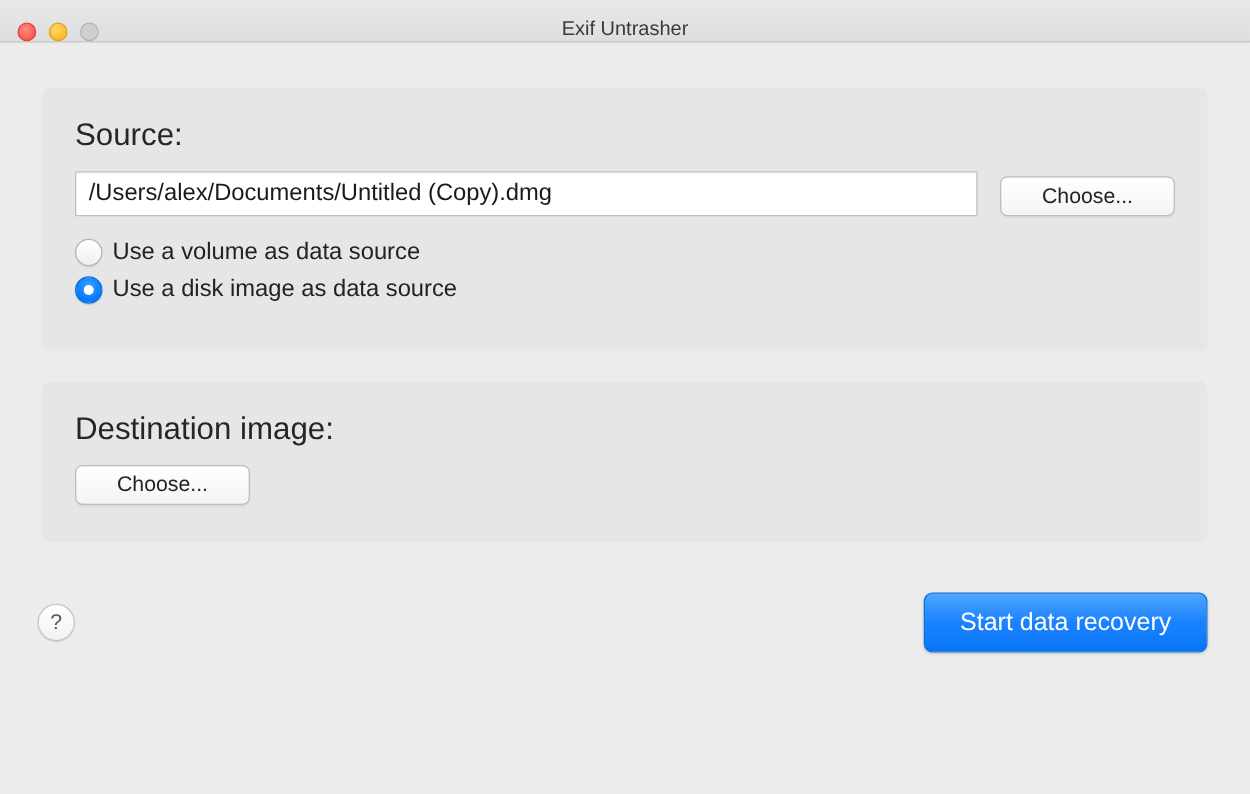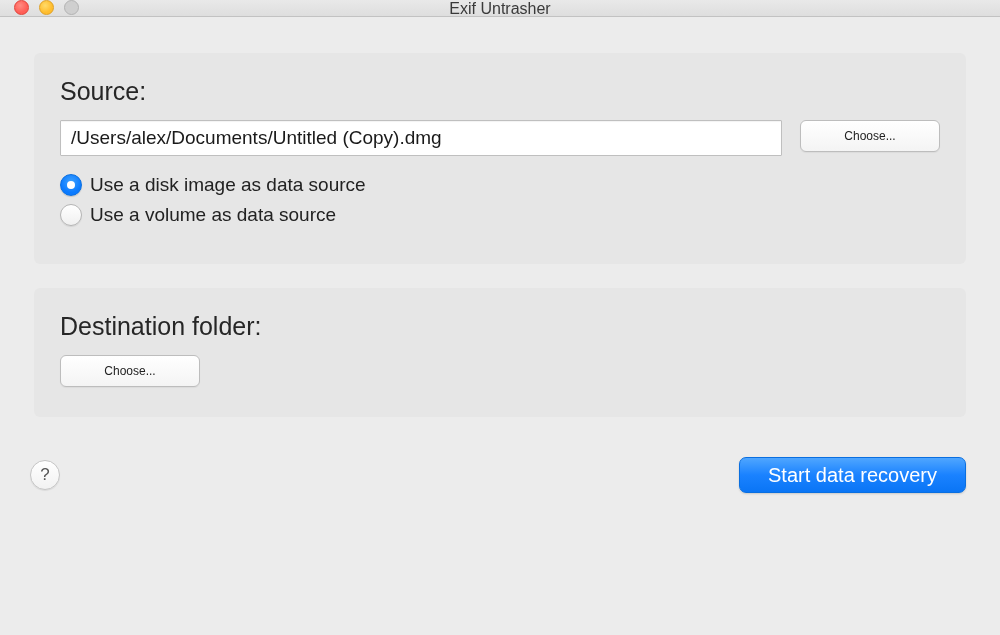--- a/index.html
+++ b/index.html
@@ -8,25 +8,25 @@
       padding: 0;
     }
     body {
       font-family: -apple-system, BlinkMacSystemFont, "Helvetica Neue", Arial, sans-serif;
       background: #ececec;
       width: 1000px;
       height: 635px;
       overflow: hidden;
     }
     .titlebar {
-      height: 17px;
+      height: 34px;
       background: linear-gradient(to bottom, #e9e9e9, #dedede);
       border-bottom: 1px solid #c2c2c2;
       display: flex;
-      align-items: flex-start;
+      align-items: flex-end;
       position: relative;
     }
     .traffic-lights {
       display: flex;
       gap: 10px;
       padding-left: 14px;
     }
     .traffic-light {
       width: 15px;
       height: 15px;
@@ -64,21 +64,21 @@
     .panel + .panel {
       margin-top: 24px;
     }
     .panel-label {
       font-size: 25px;
       color: #262626;
       margin-bottom: 14px;
     }
     .row {
       display: flex;
-      align-items: flex-start;
+      align-items: flex-end;
       gap: 18px;
     }
     .text-input {
       flex: 1;
       height: 36px;
       background: #ffffff;
       border: 1px solid #bfbfbf;
       border-radius: 1px;
       padding: 0 10px;
       font-size: 19px;
@@ -86,21 +86,21 @@
       outline: none;
       box-shadow: inset 0 1px 1px rgba(0,0,0,0.05);
     }
     .btn {
       height: 32px;
       min-width: 140px;
       padding: 0 18px;
       background: linear-gradient(to bottom, #ffffff, #f4f4f4);
       border: 1px solid #bdbdbd;
       border-radius: 6px;
-      font-size: 12px;
+      font-size: 17px;
       color: #222;
       cursor: pointer;
       box-shadow: 0 1px 1px rgba(0,0,0,0.05);
     }
     .radio-group {
       margin-top: 18px;
     }
     .radio-row {
       display: flex;
       align-items: center;
@@ -151,21 +151,21 @@
       border: 1px solid #c5c5c5;
       display: flex;
       align-items: center;
       justify-content: center;
       font-size: 17px;
       color: #555;
       cursor: pointer;
       box-shadow: 0 1px 1px rgba(0,0,0,0.08);
     }
     .primary-btn {
-      height: 36px;
+      height: 48px;
       padding: 0 28px;
       background: linear-gradient(to bottom, #4fa6ff, #1a82ff 50%, #0a75f5);
       border: 1px solid #0a6fe0;
       border-radius: 7px;
       font-size: 20px;
       color: #ffffff;
       cursor: pointer;
       box-shadow: 0 1px 2px rgba(0,0,0,0.15);
     }
   </style>
@@ -184,34 +184,34 @@
 <div class="content">
 
   <div class="panel">
     <div class="panel-label">Source:</div>
     <div class="row">
       <input type="text" class="text-input" value="/Users/alex/Documents/Untitled (Copy).dmg" style="">
       <button class="btn">Choose...</button>
     </div>
     <div class="radio-group">
       <div class="radio-row">
+        <div class="radio radio-unchecked"></div>
+        <div class="radio-label">Use a volume as data source</div>
+      </div>
+      <div class="radio-row">
         <div class="radio radio-checked">
           <div class="radio-dot"></div>
         </div>
         <div class="radio-label">Use a disk image as data source</div>
       </div>
-      <div class="radio-row">
-        <div class="radio radio-unchecked"></div>
-        <div class="radio-label">Use a volume as data source</div>
-      </div>
     </div>
   </div>
 
   <div class="panel">
-    <div class="panel-label">Destination folder:</div>
+    <div class="panel-label">Destination image:</div>
     <div class="row">
       <button class="btn">Choose...</button>
     </div>
   </div>
 
 </div>
 
 <div class="footer">
   <div class="help-btn">
     <span>?</span>

